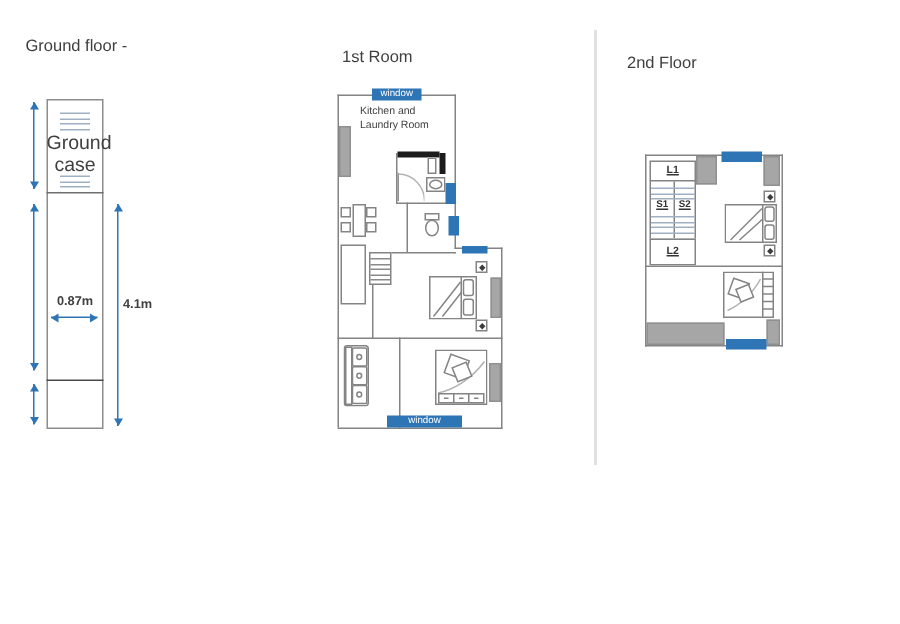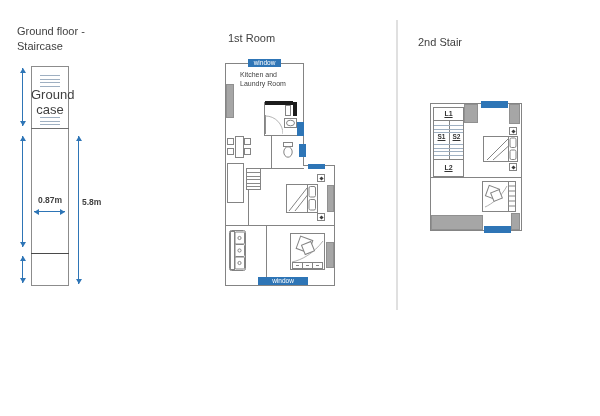--- a/index.html
+++ b/index.html
@@ -29,21 +29,20 @@
 svg{display:block;position:absolute}
 </style>
 </head>
 <body>
 
 <div id="canvas">
 
   <div>
     <div class="title" style="left:17px;top:24px">
       <div>Ground floor -</div>
-      <div>Staircase</div>
     </div>
 
     <div class="box" style="left:31px;top:66px;width:38px;height:220px;border-color:#8c8c8c"></div>
 
     <div class="sline" style="left:40px;top:75px;width:20px"></div>
     <div class="sline" style="left:40px;top:78.5px;width:20px"></div>
     <div class="sline" style="left:40px;top:82px;width:20px"></div>
     <div class="sline" style="left:40px;top:85.5px;width:20px"></div>
 
     <div class="abs" style="left:31px;top:88px;width:38px;text-align:center;font-size:13px;line-height:14.5px;color:#3f3f3f">
@@ -58,21 +57,21 @@
     <div class="wall" style="left:31px;top:128px;width:38px;height:1px;background:#6f6f6f"></div>
     <div class="wall" style="left:31px;top:253px;width:38px;height:1px;background:#4a4a4a"></div>
 
     <div class="varrow" style="left:22px;top:68px;height:58px"></div>
     <div class="varrow" style="left:22px;top:136px;height:111px"></div>
     <div class="varrow" style="left:22px;top:256px;height:27px"></div>
     <div class="varrow" style="left:78px;top:136px;height:148px"></div>
 
     <div class="dim" style="left:31px;top:195px;width:38px;text-align:center">0.87m</div>
     <div class="harrow" style="left:34px;top:211px;width:31px"></div>
-    <div class="dim" style="left:82px;top:197px">5.8m</div>
+    <div class="dim" style="left:82px;top:197px">4.1m</div>
   </div>
 
   <div>
     <div class="title" style="left:228px;top:31px">1st Room</div>
 
     <div class="wall" style="left:225px;top:63px;width:79px;height:1px"></div>
     <div class="wall" style="left:225px;top:63px;width:1px;height:222px"></div>
     <div class="wall" style="left:303px;top:63px;width:1px;height:103px"></div>
     <div class="wall" style="left:303px;top:165px;width:32px;height:1px"></div>
     <div class="wall" style="left:334px;top:165px;width:1px;height:121px"></div>
@@ -168,21 +167,21 @@
       <line x1="22.5" y1="29.5" x2="22.5" y2="35.5" stroke="#848484"></line>
       <line x1="6" y1="32.5" x2="9" y2="32.5" stroke="#848484"></line>
       <line x1="16" y1="32.5" x2="19" y2="32.5" stroke="#848484"></line>
       <line x1="26" y1="32.5" x2="29" y2="32.5" stroke="#848484"></line>
     </svg>
     <div class="gray" style="left:326px;top:242px;width:8px;height:26px"></div>
   </div>
 
   <div>
     <div class="abs" style="left:396px;top:20px;width:2px;height:290px;background:#e0e0e0"></div>
-    <div class="title" style="left:418px;top:35px">2nd Stair</div>
+    <div class="title" style="left:418px;top:35px">2nd Floor</div>
 
     <div class="wall" style="left:430px;top:103px;width:92px;height:1px"></div>
     <div class="wall" style="left:430px;top:103px;width:1px;height:128px"></div>
     <div class="wall" style="left:521px;top:103px;width:1px;height:128px"></div>
     <div class="wall" style="left:430px;top:230px;width:92px;height:1px"></div>
     <div class="wall" style="left:430px;top:177px;width:92px;height:1px"></div>
 
     <div class="box" style="left:433px;top:107px;width:31px;height:14px">
       <span class="clabel" style="font-size:7px;line-height:12px">L1</span>
     </div>

